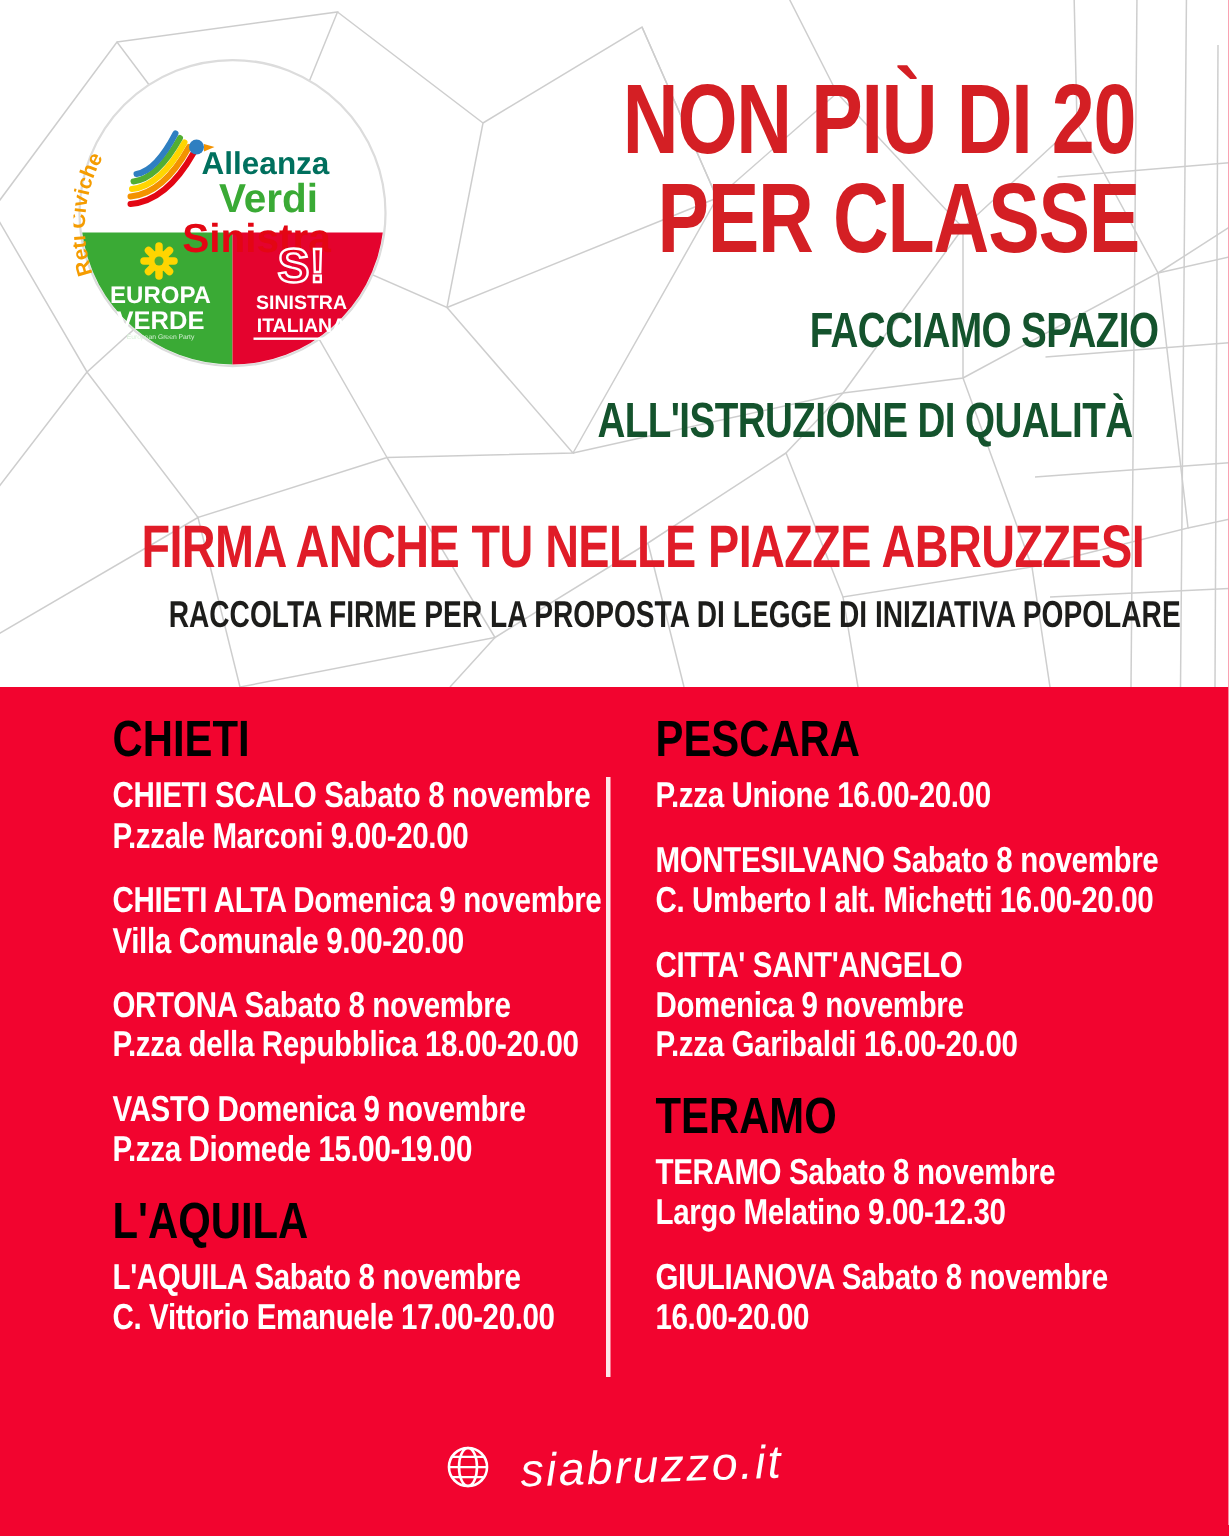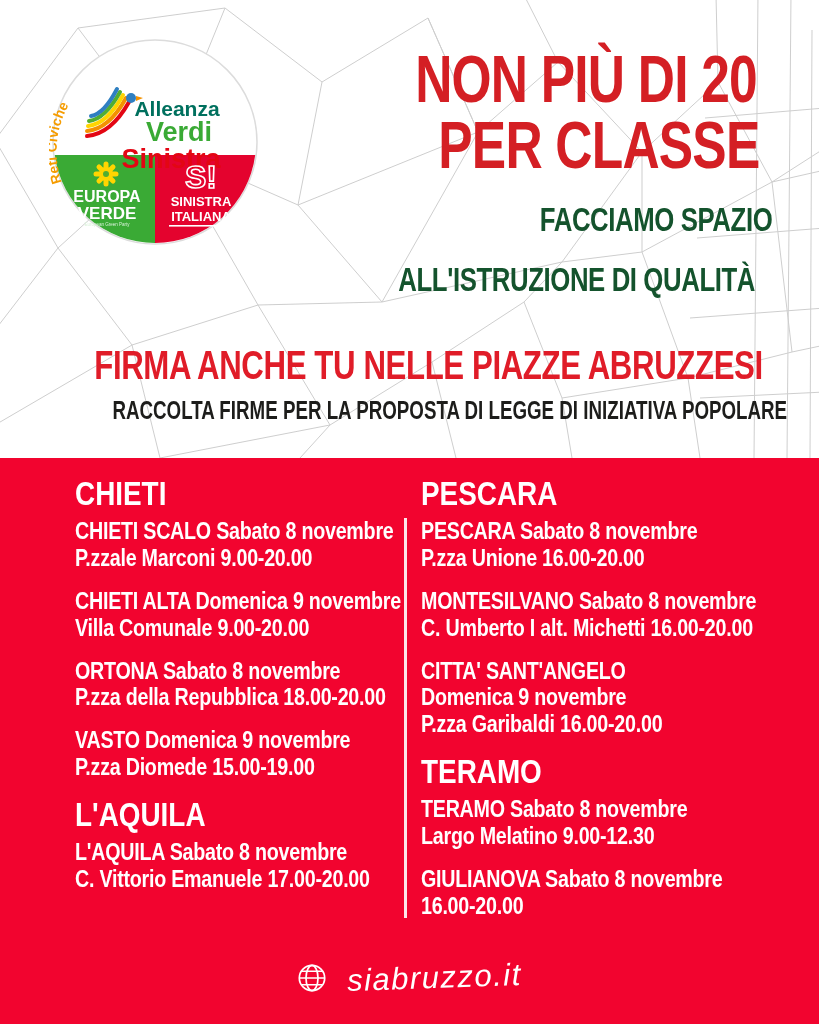--- a/index.html
+++ b/index.html
@@ -23,24 +23,24 @@
   .cxl{display:inline-block;transform:scaleX(.82);transform-origin:left center;white-space:nowrap;}
 
   .callout{margin-top:46px;text-align:center;font-weight:bold;font-size:40px;color:#e01c28;letter-spacing:-0.5px;}
   .callout-sub{margin-top:8px;text-align:right;font-weight:bold;font-size:25px;color:#1d1d1b;}
   .callout-sub .cx{transform:scaleX(.75);}
 
   
   .schedule{position:absolute;top:458px;left:0;right:0;bottom:0;background:#f2042f;color:#fff;}
   .cols{display:flex;padding:18px 0 0 75px;}
   .col{width:330px;}
-  .col+.col{margin-left:16px;width:365px;}
+  .col+.col{margin-left:32px;width:365px;}
   .divider{position:absolute;left:404px;top:60px;width:3px;height:400px;background:rgba(255,255,255,.9);}
 
-  .city-header{font-size:34px;font-weight:bold;color:#ffffff;margin:0 0 8px 0;line-height:1.0;}
+  .city-header{font-size:34px;font-weight:bold;color:#000000;margin:0 0 8px 0;line-height:1.0;}
   .city-header+.event{margin-top:2px;}
   .section+.section{margin-top:10px;}
   .event{margin-bottom:16px;}
   .event-line{font-size:24px;font-weight:bold;line-height:1.12;letter-spacing:-0.3px;}
 
   .footer{position:absolute;bottom:28px;left:0;right:0;display:flex;align-items:center;justify-content:center;gap:20px;}
   .site{font-size:31px;font-style:italic;letter-spacing:1.5px;transform:rotate(-2deg);color:#fff;}
 
   
   .logo-svg{display:block;}
@@ -174,21 +174,20 @@
             <div class="event">
               <div class="event-line"><span class="cxl">L'AQUILA Sabato 8 novembre</span></div>
               <div class="event-line"><span class="cxl">C. Vittorio Emanuele 17.00-20.00</span></div>
             </div>
           </div>
         </div>
       <div class="col">
           <div class="section">
             <div class="city-header"><span class="cxl">PESCARA</span></div>
             <div class="event">
-              <div class="event-line"><span class="cxl">PESCARA Sabato 8 novembre</span></div>
               <div class="event-line"><span class="cxl">P.zza Unione 16.00-20.00</span></div>
             </div>
             <div class="event">
               <div class="event-line"><span class="cxl">MONTESILVANO Sabato 8 novembre</span></div>
               <div class="event-line"><span class="cxl">C. Umberto I alt. Michetti 16.00-20.00</span></div>
             </div>
             <div class="event">
               <div class="event-line"><span class="cxl">CITTA' SANT'ANGELO</span></div>
               <div class="event-line"><span class="cxl">Domenica 9 novembre</span></div>
               <div class="event-line"><span class="cxl">P.zza Garibaldi 16.00-20.00</span></div>

